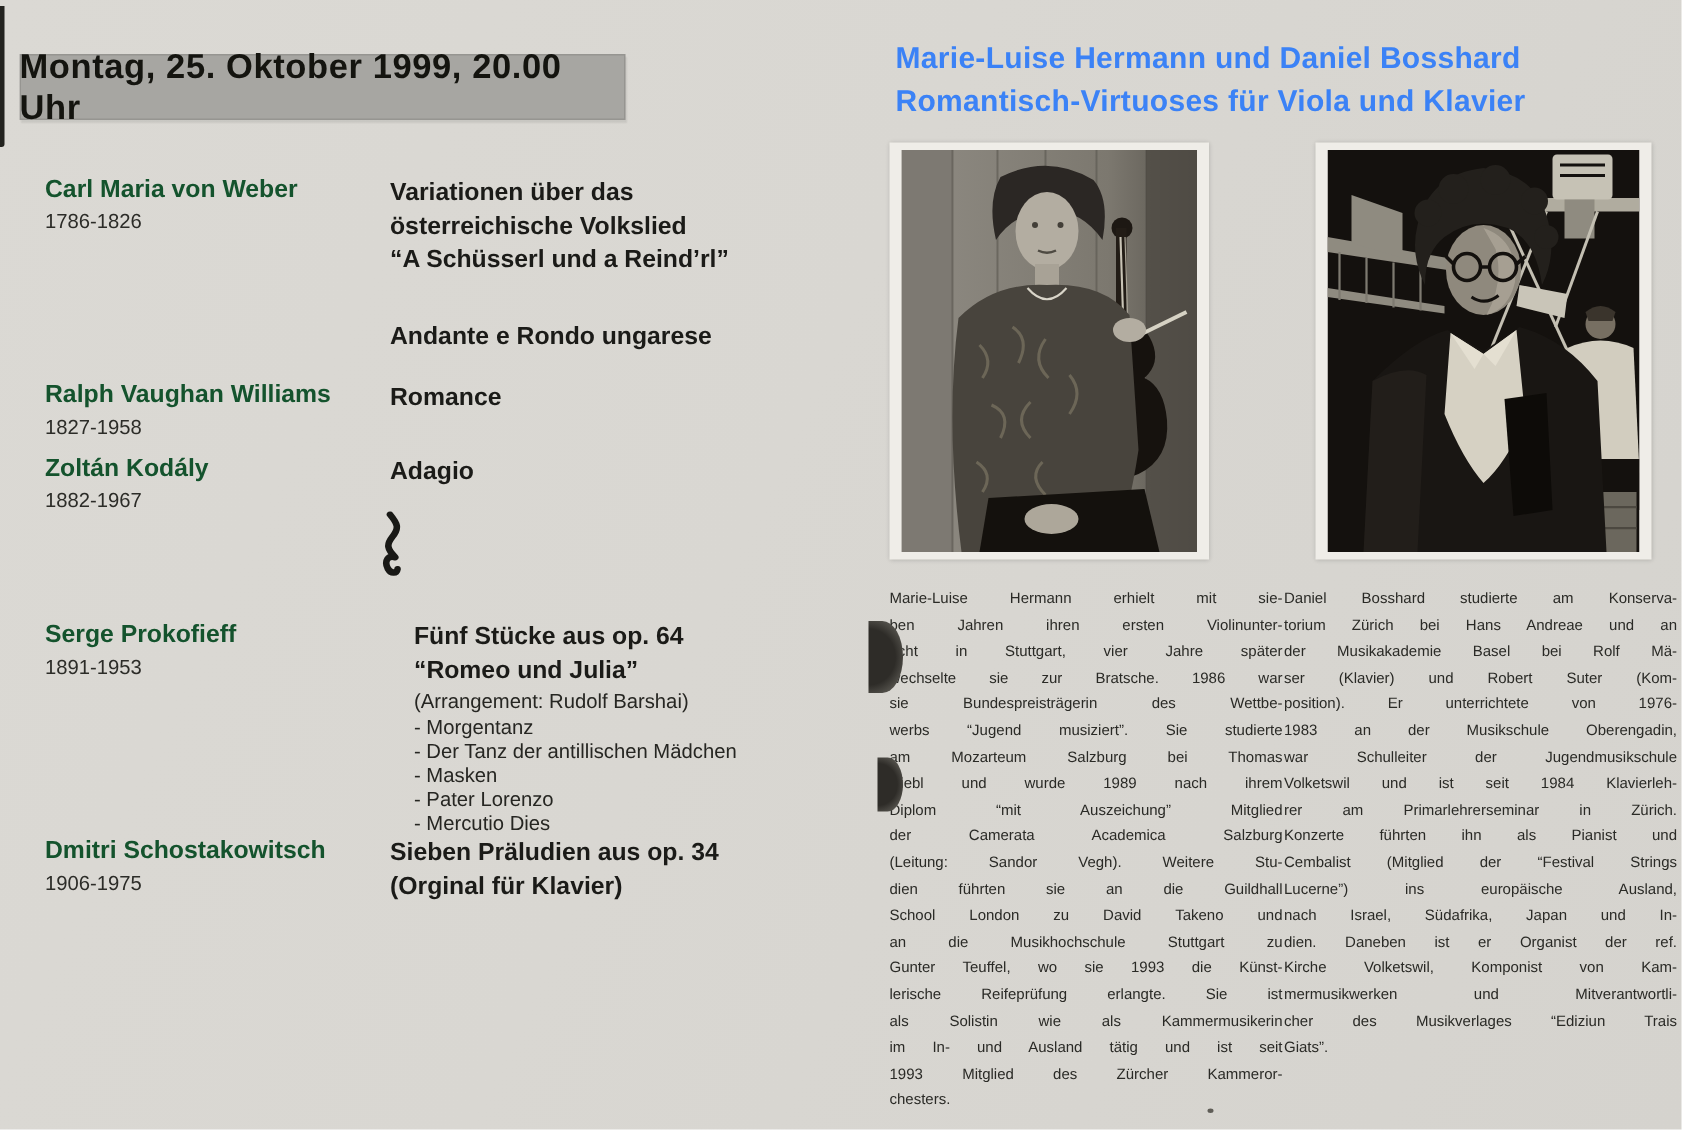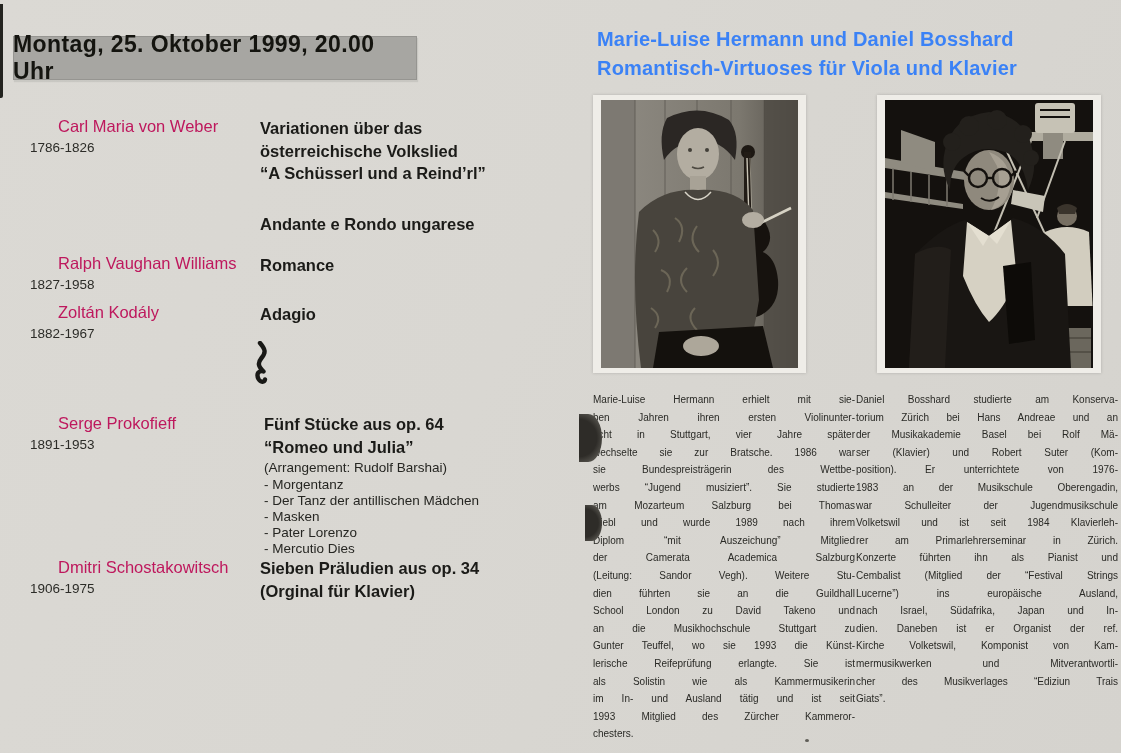--- a/index.html
+++ b/index.html
@@ -11,21 +11,21 @@
   }
   .abs{position:absolute;}
   
   .edge-strip{left:0;top:4px;width:3px;height:94px;background:#23231f;border-radius:0 0 2px 0;}
   .banner{
     left:13px;top:36px;width:404px;height:44px;background:#a7a6a2;
     display:flex;align-items:center;justify-content:center;
     font-weight:bold;font-size:23px;letter-spacing:.4px;color:#14140f;
     box-shadow:inset 0 0 0 1px rgba(0,0,0,.10), 1px 2px 1px rgba(0,0,0,.08);
   }
-  .composer-name{font-weight:normal;font-size:16.5px;color:#be185d;white-space:nowrap;margin-left:28px;}
+  .composer-name{font-weight:bold;font-size:16.5px;color:#14532d;white-space:nowrap;}
   .composer-dates{font-size:13.5px;margin-top:4px;color:#2c2c28;}
   .work-bold > div, .work-bold{font-weight:bold;font-size:16.5px;line-height:22.5px;color:#1b1b18;white-space:nowrap;}
   .work-sub{font-size:13.5px;line-height:16.5px;margin-top:2px;white-space:nowrap;}
   .movements > div{font-size:13.5px;line-height:16px;white-space:nowrap;}
   .rest-icon{left:252px;top:341px;width:22px;height:46px;}
   
   .title-block div{font-weight:bold;font-size:20px;line-height:28.5px;color:#3b82f6;letter-spacing:.2px;white-space:nowrap;}
   .photo{background:#efede8;box-shadow:0 0 3px rgba(0,0,0,.18);padding:5px 8px;}
   .photo svg{display:block;}
   .bio{width:262px;font-size:10px;line-height:17.6px;color:#2a2a26;}
@@ -77,21 +77,21 @@
 <div class="abs work-bold" style="left:260px;top:254px;">Romance</div>
 
 <div class="abs work-bold" style="left:260px;top:303px;">Adagio</div>
 
 <div class="abs rest-icon">
   <svg viewBox="0 0 20 46" width="22" height="46" aria-hidden="true">
     <path d="M7 2 C12 8 13.5 11 8.5 17 C4.5 22 5 25 10.5 30.5 C5.5 29 3 33 5.5 38 C7.5 41.5 11.5 41.5 12 38.5" fill="none" stroke="#191916" stroke-width="4.4" stroke-linecap="round" stroke-linejoin="round"></path>
   </svg>
 </div>
 
-<div class="abs" style="left:264px;top:413px;">
+<div class="abs" style="left:276px;top:413px;">
   <div class="work-bold">Fünf Stücke aus op. 64</div>
   <div class="work-bold">“Romeo und Julia”</div>
   <div class="work-sub">(Arrangement: Rudolf Barshai)</div>
   <div class="movements">
       <div>- Morgentanz</div>
       <div>- Der Tanz der antillischen Mädchen</div>
       <div>- Masken</div>
       <div>- Pater Lorenzo</div>
       <div>- Mercutio Dies</div>
     </div>

